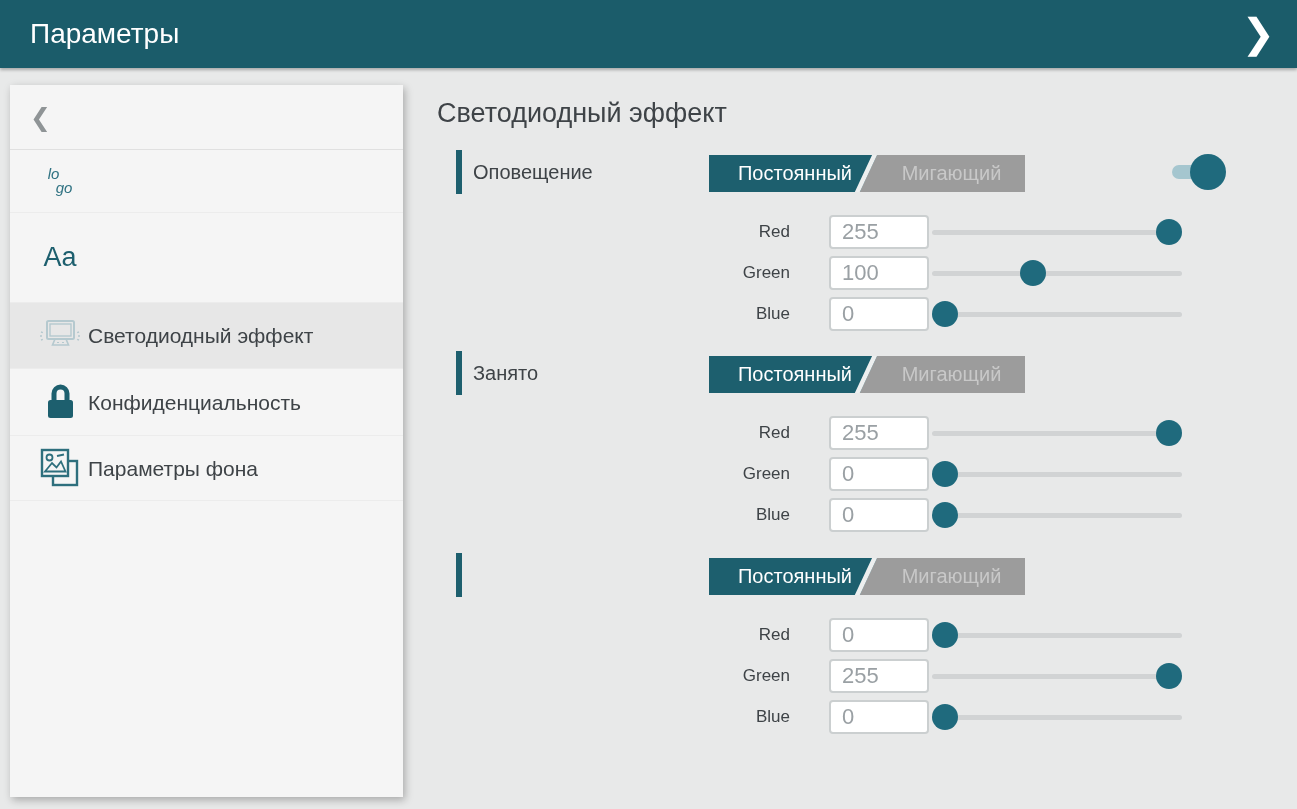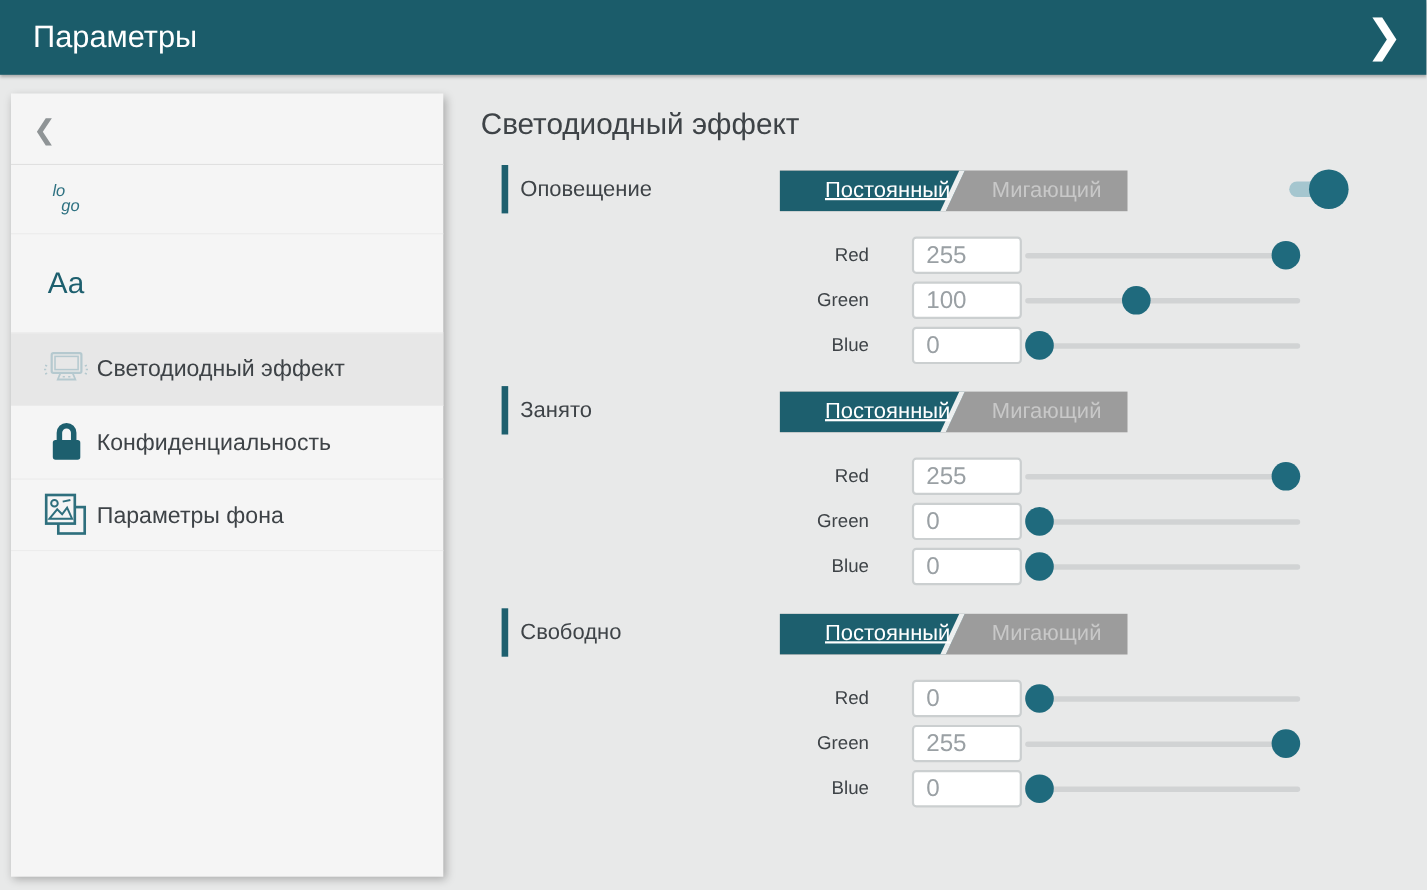--- a/index.html
+++ b/index.html
@@ -48,21 +48,21 @@
        color:var(--c-text_dark,#3a3f42);}
 
   
   .mode-toggle{position:absolute;left:272px;top:5px;width:316px;height:37px;
        background:var(--c-toggle_inactive_bg,#9c9c9c);overflow:hidden;cursor:pointer;}
   .mt-active-bg{position:absolute;left:-22px;top:0;height:100%;width:190px;
        background:var(--c-accent,#1d5f6e);transform:skewX(-25deg);transform-origin:top left;}
   .mt-divider{position:absolute;left:164px;top:-2px;bottom:-2px;width:5px;background:#edefef;
        transform:skewX(-25deg);transform-origin:top left;}
   .mt-label{position:absolute;top:0;line-height:37px;font-size:20px;text-align:center;}
-  .mt-active-label{left:15px;width:166px;color:#fff;text-decoration:underline;}
+  .mt-active-label{left:3px;width:166px;color:#fff;}
   .mt-inactive-label{left:169px;width:147px;color:var(--c-toggle_inactive_text,#c8c8c8);}
 
   
   .switch{position:absolute;left:735px;top:4px;width:56px;height:36px;cursor:pointer;}
   .switch-track{position:absolute;left:0;top:11px;width:44px;height:14px;border-radius:7px;
        background:var(--c-switch_track,#a5c6cf);}
   .switch-knob{position:absolute;left:0;top:0;width:36px;height:36px;border-radius:50%;
        background:var(--c-knob,#1f6a7d);}
   .switch.on .switch-knob{left:18px;}
 
@@ -225,21 +225,20 @@
           <div class="slider">
             <div class="slider-track"></div>
             <div class="slider-thumb" style="left: 0px;"></div>
           </div>
         </div>
       </div>
     </section>
 
     <section class="led-section" style="top:553px">
       <div class="accent"></div>
-      <div class="sec-label">Свободно</div>
       <div class="mode-toggle">
         <div class="mt-active-bg"></div>
         <div class="mt-divider"></div>
         <span class="mt-label mt-active-label">Постоянный</span>
         <span class="mt-label mt-inactive-label">Мигающий</span>
       </div>
       <div class="rows">
         <div class="row">
           <span class="row-label">Red</span>
           <input class="val-input" value="0" style="">

